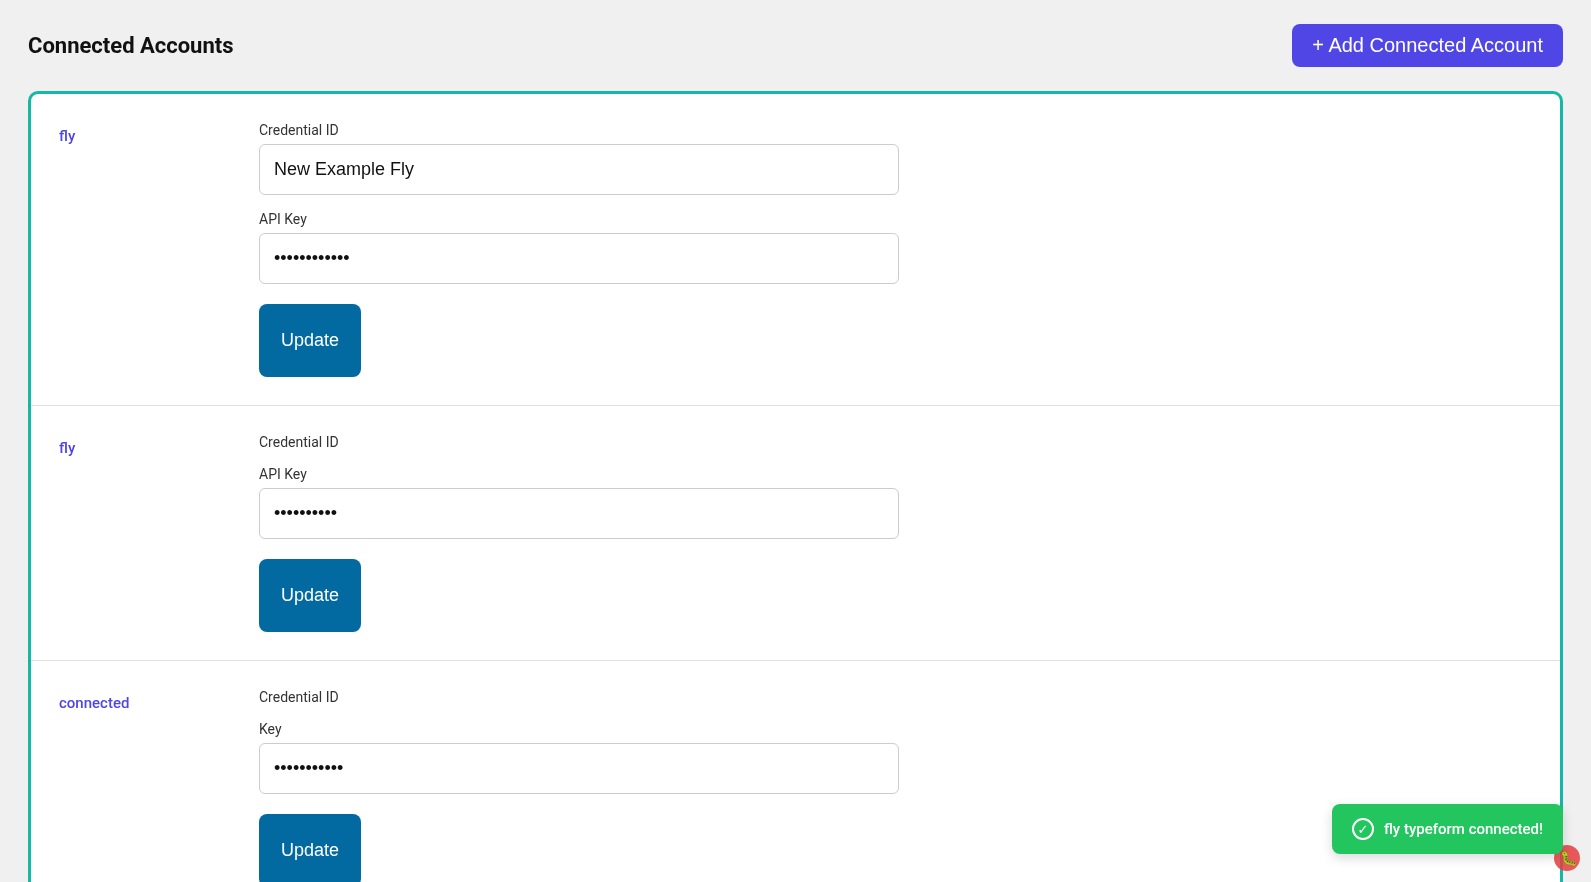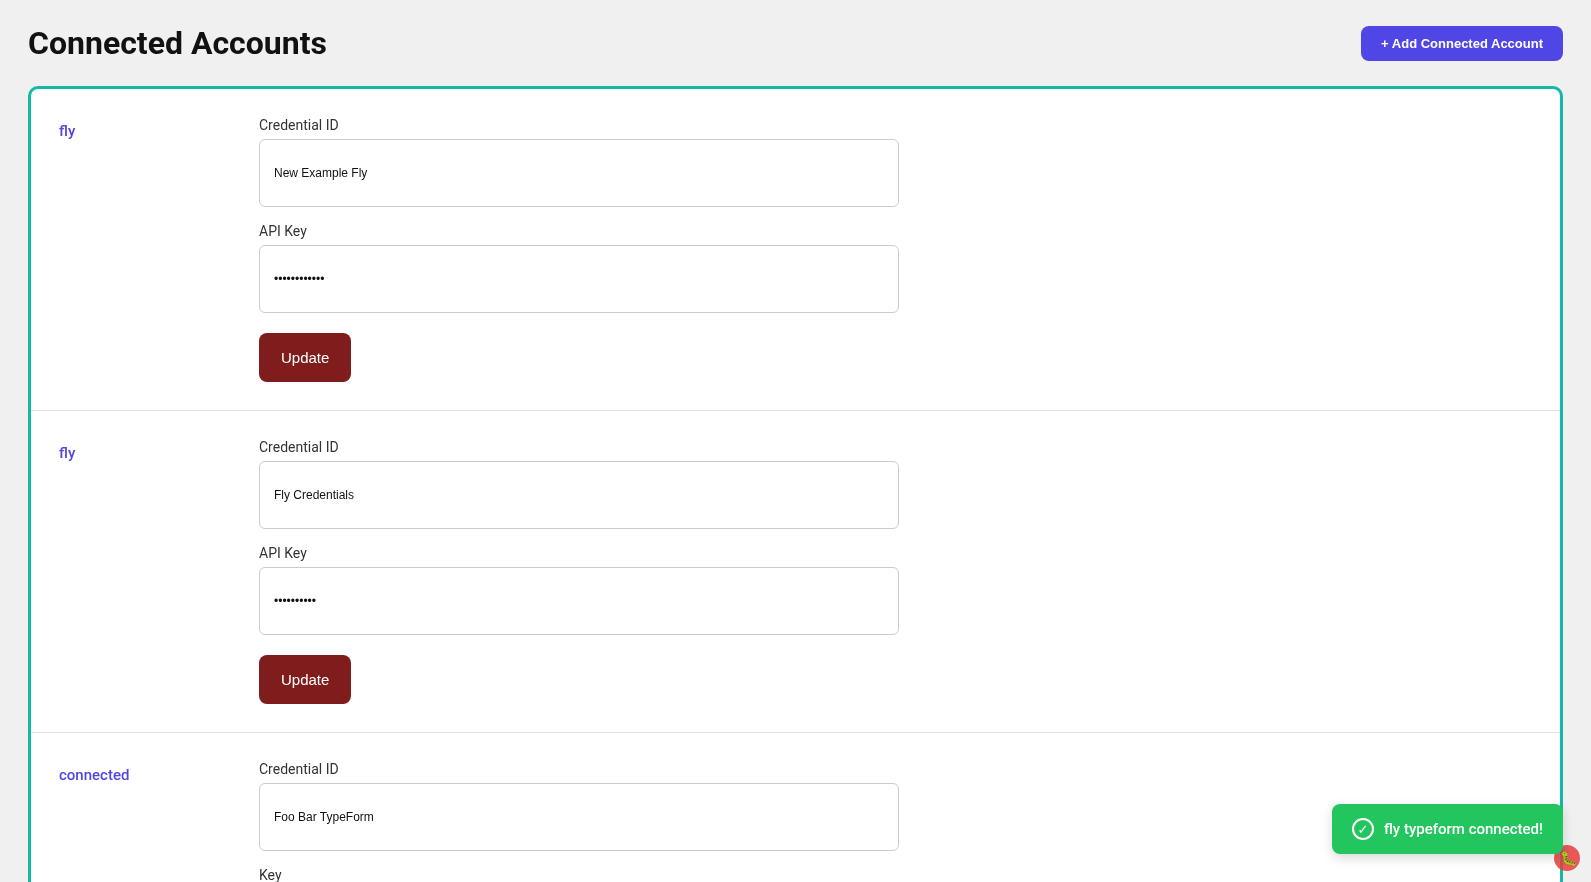--- a/index.html
+++ b/index.html
@@ -13,32 +13,32 @@
       padding: 24px 28px;
       max-width: 1591px;
     }
     .page-header {
       display: flex;
       align-items: center;
       justify-content: space-between;
       margin-bottom: 24px;
     }
     .page-title {
-      font-size: 32px;
+      font-size: 22px;
       font-weight: 700;
       color: #111;
     }
     .add-button {
       background: #4f46e5;
       color: #fff;
       border: none;
       border-radius: 8px;
       padding: 10px 20px;
-      font-size: 13px;
-      font-weight: 700;
+      font-size: 20px;
+      font-weight: 400;
       cursor: pointer;
       display: flex;
       align-items: center;
       gap: 6px;
     }
     .cards-container {
       background: #fff;
       border-radius: 10px;
       border: 3px solid #14b8a6;
       overflow: hidden;
@@ -67,34 +67,34 @@
     }
     .field-label {
       font-size: 14px;
       font-weight: 400;
       color: #333;
       margin-bottom: 6px;
     }
     .field-input {
       width: 100%;
       max-width: 640px;
-      padding: 26px 14px;
+      padding: 14px 14px;
       border: 1px solid #ccc;
       border-radius: 6px;
-      font-size: 12px;
+      font-size: 18px;
       color: #111;
       outline: none;
     }
     .update-button {
-      background: #7f1d1d;
+      background: #0369a1;
       color: #fff;
       border: none;
       border-radius: 8px;
-      padding: 16px 22px;
-      font-size: 15px;
+      padding: 26px 22px;
+      font-size: 18px;
       font-weight: 500;
       cursor: pointer;
       margin-top: 4px;
     }
 
     
     .toast {
       position: fixed;
       bottom: 28px;
       right: 28px;
@@ -157,37 +157,35 @@
         <button class="update-button">Update</button>
       </div>
     </div>
       <div class="account-card">
       <div class="account-type">
         <span class="account-type-label">fly</span>
       </div>
       <div class="account-fields">
         <div class="field-group">
           <div class="field-label">Credential ID</div>
-          <input class="field-input" type="text" value="Fly Credentials" style="">
         </div>
         <div class="field-group">
           <div class="field-label">API Key</div>
           <input class="field-input" type="password" value="••••••••••" style="">
         </div>
         <button class="update-button">Update</button>
       </div>
     </div>
       <div class="account-card">
       <div class="account-type">
         <span class="account-type-label">connected</span>
       </div>
       <div class="account-fields">
         <div class="field-group">
           <div class="field-label">Credential ID</div>
-          <input class="field-input" type="text" value="Foo Bar TypeForm" style="">
         </div>
         <div class="field-group">
           <div class="field-label">Key</div>
           <input class="field-input" type="password" value="•••••••••••" style="">
         </div>
         <button class="update-button">Update</button>
       </div>
     </div>
     </div>
 </div>

